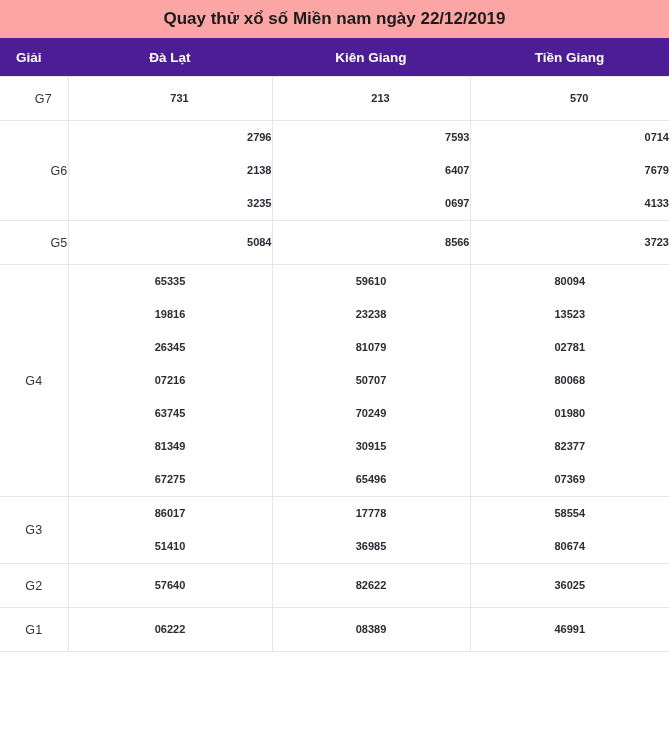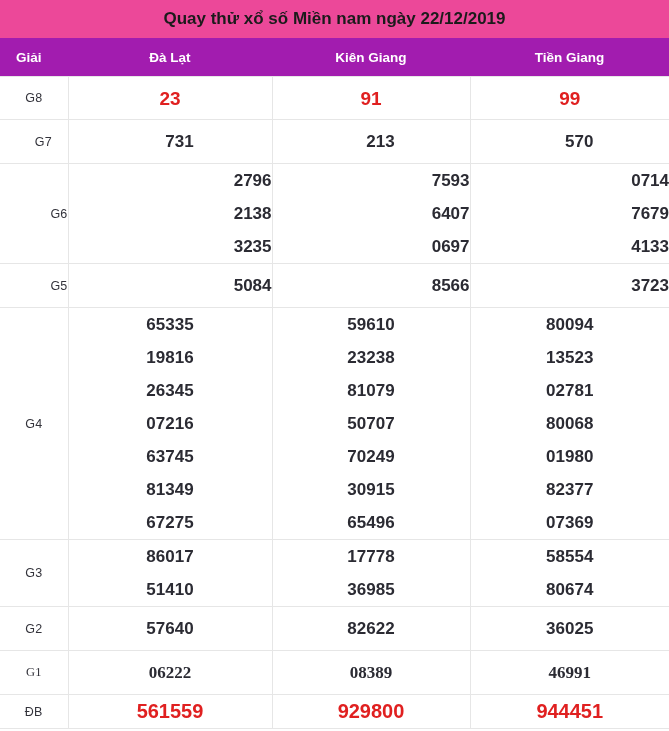--- a/index.html
+++ b/index.html
@@ -14,21 +14,21 @@
     -webkit-font-smoothing: antialiased;
   }
 
   .lottery-panel {
     width: 669px;
     box-sizing: border-box;
   }
 
   
   .title-bar {
-    background: #ec4899;
+    background: #fca5a5;
     color: #1b1b1b;
     font-size: 17px;
     font-weight: bold;
     text-align: center;
     height: 38px;
     line-height: 38px;
     overflow: hidden;
     white-space: nowrap;
   }
 
@@ -38,21 +38,21 @@
     border-collapse: collapse;
     table-layout: fixed;
   }
 
   table.results col.col-prize  { width: 68px; }
   table.results col.col-p1     { width: 204px; }
   table.results col.col-p2     { width: 198px; }
   table.results col.col-p3     { width: 199px; }
 
   thead th {
-    background: #a21caf;
+    background: #4c1d95;
     color: #ffffff;
     font-size: 13.5px;
     font-weight: bold;
     height: 38px;
     padding: 0;
     text-align: center;
     vertical-align: middle;
     border: none;
   }
   thead th.prize-head {
@@ -72,21 +72,21 @@
   tbody tr:last-child td { border-bottom: 1px solid #e6e6e6; }
 
   td.prize-label {
     font-size: 12.5px;
     color: #33333b;
     font-weight: normal;
     letter-spacing: 0.2px;
   }
 
   td.numbers {
-    font-size: 17px;
+    font-size: 11px;
     font-weight: bold;
     line-height: 33px;
   }
   td.numbers .num-line {
     display: block;
     white-space: nowrap;
   }
 
   
   tr.row-highlight td.numbers {
@@ -99,21 +99,21 @@
   }
 
   
   tr.r-g8 td { height: 42px; }
   tr.r-g7 td { height: 43px; padding-left: 19px; }
   tr.r-g6 td { height: 97px; text-align: right; }
   tr.r-g5 td { height: 43px; text-align: right; }
   tr.r-g4 td { height: 224px; margin-top: 42px; }
   tr.r-g3 td { height: 66px; }
   tr.r-g2 td { height: 43px; margin-left: 16px; }
-  tr.r-g1 td { height: 43px; font-family: Liberation Serif, serif; }
+  tr.r-g1 td { height: 43px; }
 </style>
 </head>
 <body>
 
 <div class="lottery-panel">
 
   <div class="title-bar">Quay thử xổ số Miền nam ngày 22/12/2019</div>
 
   <table class="results">
     <colgroup>
@@ -124,32 +124,20 @@
     </colgroup>
     <thead>
       <tr>
         <th class="prize-head">Giải</th>
         <th>Đà Lạt</th>
         <th>Kiên Giang</th>
         <th>Tiền Giang</th>
       </tr>
     </thead>
     <tbody id="results-body">
-        <tr class="r-g8 row-highlight">
-          <td class="prize-label">G8</td>
-          <td class="numbers">
-            <span class="num-line">23</span>
-          </td>
-          <td class="numbers">
-            <span class="num-line">91</span>
-          </td>
-          <td class="numbers">
-            <span class="num-line">99</span>
-          </td>
-        </tr>
         <tr class="r-g7">
           <td class="prize-label">G7</td>
           <td class="numbers">
             <span class="num-line">731</span>
           </td>
           <td class="numbers">
             <span class="num-line">213</span>
           </td>
           <td class="numbers">
             <span class="num-line">570</span>
@@ -247,28 +235,16 @@
           <td class="numbers">
             <span class="num-line">06222</span>
           </td>
           <td class="numbers">
             <span class="num-line">08389</span>
           </td>
           <td class="numbers">
             <span class="num-line">46991</span>
           </td>
         </tr>
-        <tr class="r-b row-highlight row-db">
-          <td class="prize-label">ĐB</td>
-          <td class="numbers">
-            <span class="num-line">561559</span>
-          </td>
-          <td class="numbers">
-            <span class="num-line">929800</span>
-          </td>
-          <td class="numbers">
-            <span class="num-line">944451</span>
-          </td>
-        </tr>
       </tbody>
   </table>
 
 </div>
 
 </body></html>

